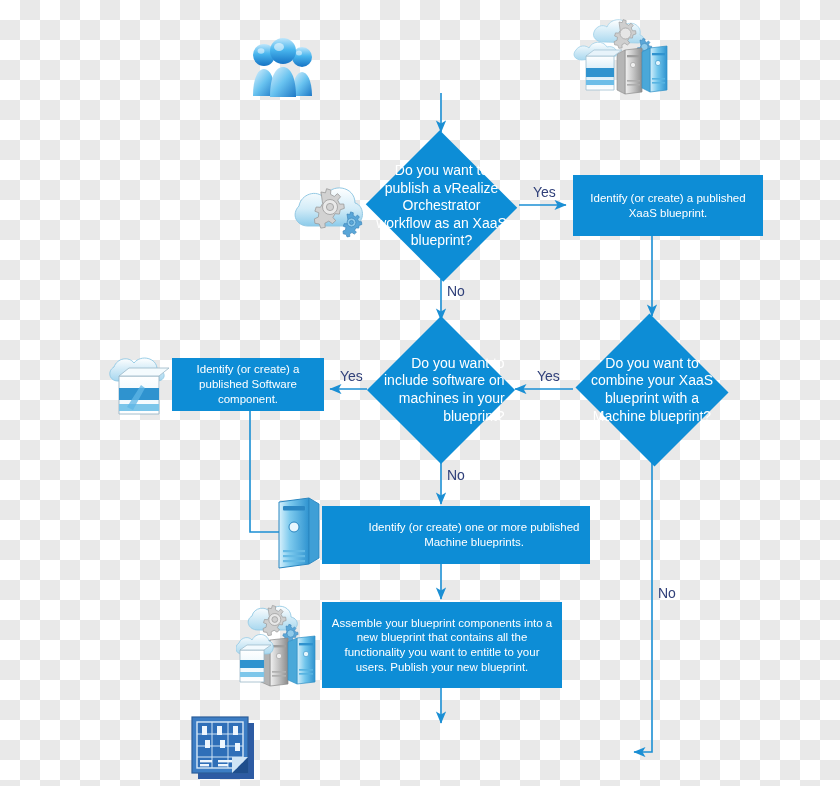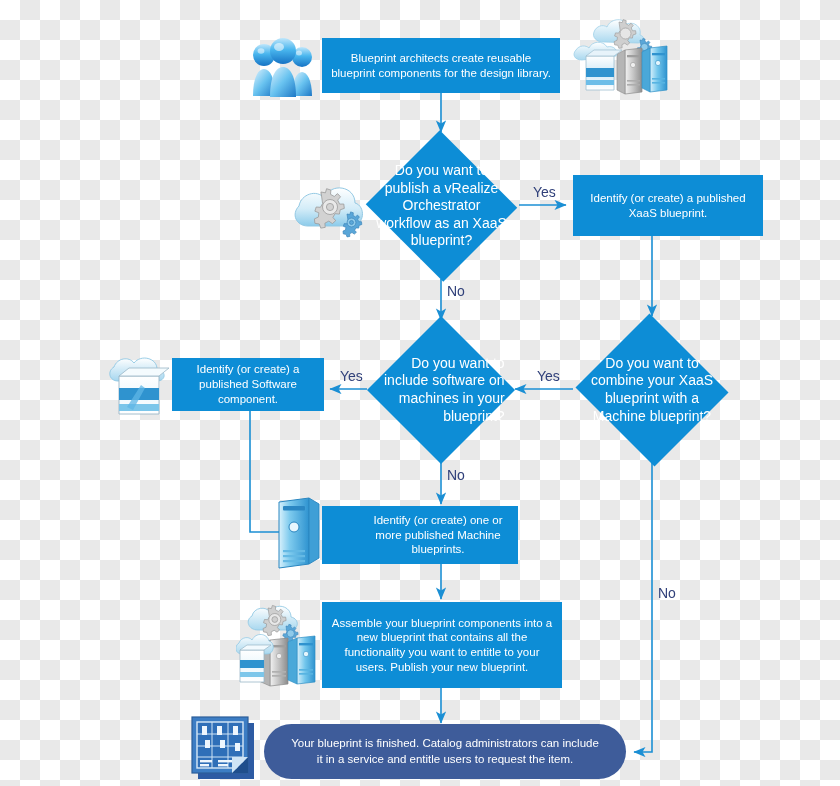--- a/index.html
+++ b/index.html
@@ -314,23 +314,20 @@
         <rect x="12" y="47" width="12" height="2.4"></rect>
         <rect x="12" y="51" width="9" height="2.4"></rect>
         <rect x="30" y="47" width="14" height="2.4"></rect>
         <rect x="30" y="51" width="10" height="2.4"></rect>
       </g>
       <path d="M44 60 L60 44 L60 60 Z" fill="#1f4e8c"></path>
       <path d="M44 60 L60 44 L44 44 Z" fill="#cfe4f5"></path>
     </svg>
   </div>
 
-  <div class="node proc" style="left:322px;top:38px;width:238px;height:55px;">
-    <span>Blueprint architects create reusable blueprint components for the design library.</span>
-  </div>
 
   <div class="node diamond" style="left:364px;top:132px;width:155px;height:148px;">
     <div class="dshape"></div>
     <span class="dlabel">Do you want to publish a vRealize Orchestrator workflow as an XaaS blueprint?</span>
   </div>
 
   <div class="node proc" style="left:573px;top:175px;width:190px;height:61px;">
     <span>Identify (or create) a published XaaS blueprint.</span>
   </div>
 
@@ -341,31 +338,28 @@
 
   <div class="node diamond" style="left:367px;top:316px;width:148px;height:148px;text-align:right;">
     <div class="dshape"></div>
     <span class="dlabel">Do you want to include software on  machines in your blueprint?</span>
   </div>
 
   <div class="node proc" style="left:172px;top:358px;width:152px;height:53px;">
     <span>Identify (or create) a published Software component.</span>
   </div>
 
-  <div class="node proc" style="left:322px;top:506px;width:196px;height:58px;padding-left:44px;">
+  <div class="node proc" style="left:322px;top:506px;width:268px;height:58px;padding-left:44px;">
     <span>Identify (or create) one or more published Machine blueprints.</span>
   </div>
 
   <div class="node proc" style="left:322px;top:602px;width:240px;height:86px;">
     <span>Assemble your blueprint components into a new blueprint that contains all the functionality you want to entitle to your users. Publish your new blueprint.</span>
   </div>
 
-  <div class="node terminator" style="left:264px;top:724px;width:362px;height:55px;">
-    <span>Your blueprint is finished. Catalog administrators can include it in a service and entitle users to request the item.</span>
-  </div>
 
   <div class="edgelabel" style="left:533px;top:184px;">Yes</div>
   <div class="edgelabel" style="left:447px;top:283px;">No</div>
   <div class="edgelabel" style="left:537px;top:368px;">Yes</div>
   <div class="edgelabel" style="left:658px;top:585px;">No</div>
   <div class="edgelabel" style="left:340px;top:368px;">Yes</div>
   <div class="edgelabel" style="left:447px;top:467px;">No</div>
 
 </div>
 

